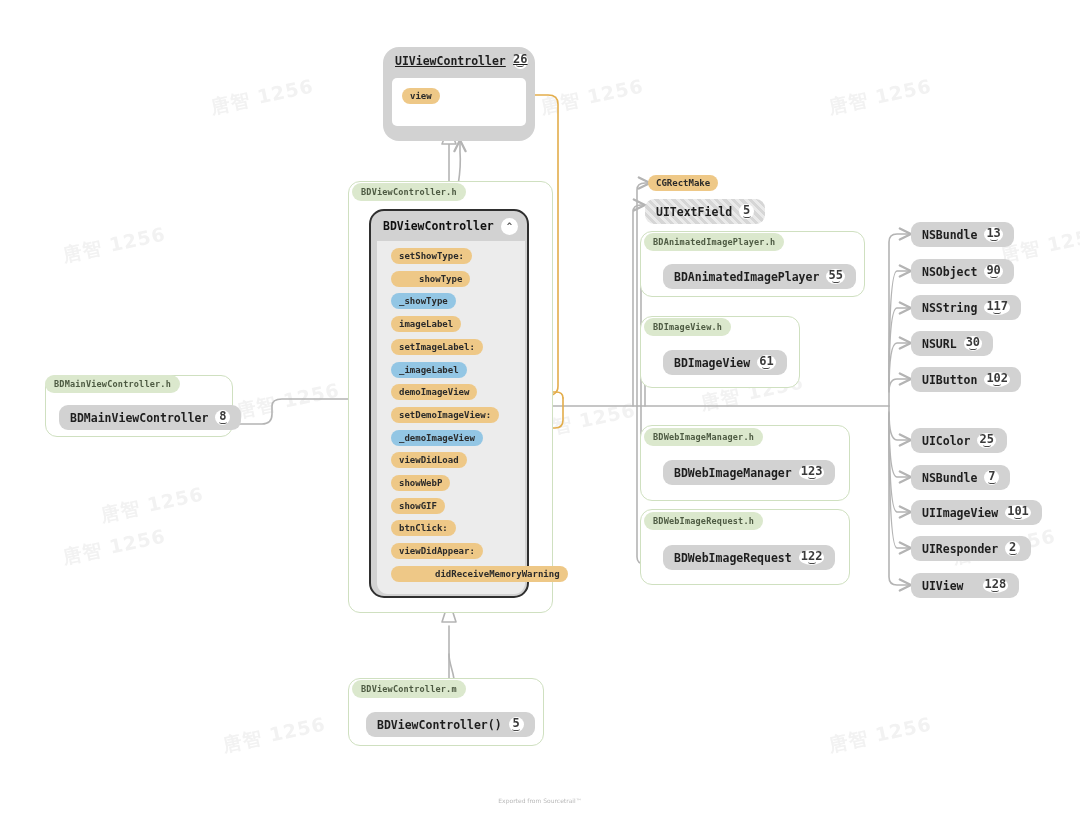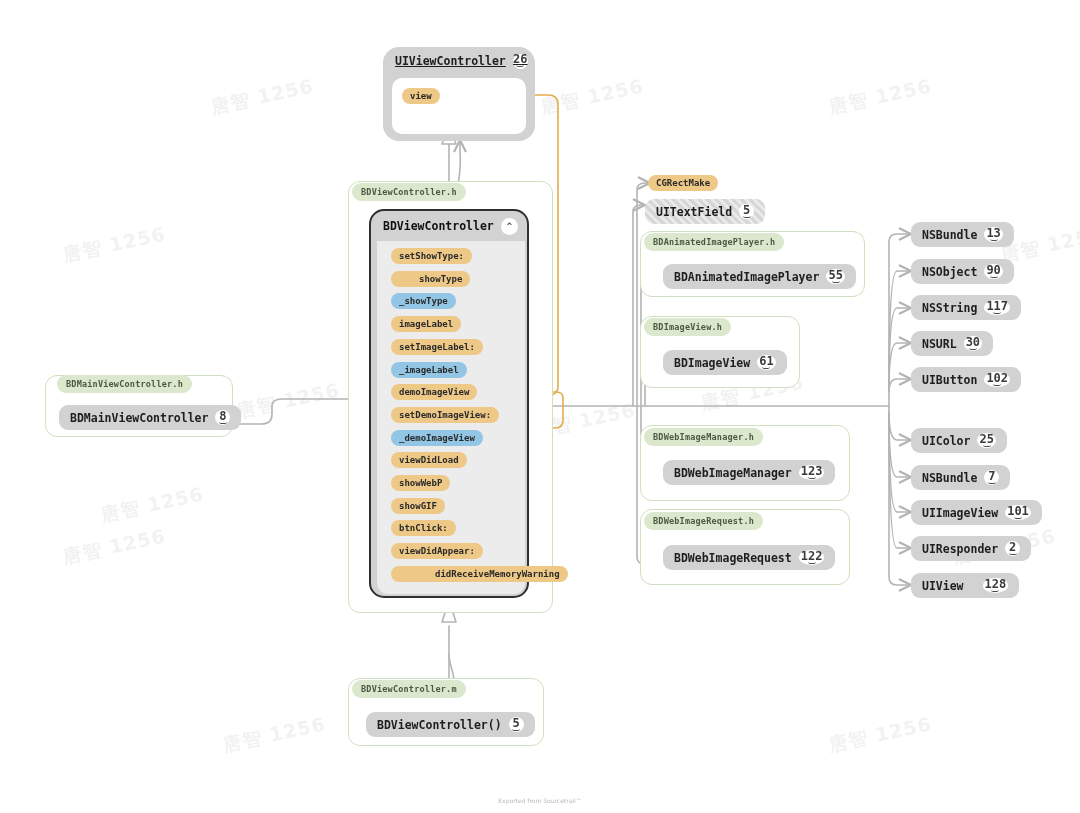--- a/index.html
+++ b/index.html
@@ -186,27 +186,27 @@
   </svg>
 
   <div class="node" style="left:383px;top:47px;width:152px;height:94px;border-radius:16px;
               align-items:flex-start;padding:0;background:#d2d2d2;display:block;text-decoration:underline;">
     <div style="display:flex;align-items:center;gap:7px;height:28px;padding:0 12px;">
       <span>UIViewController</span>
       <span class="badge">
           <span>26</span>
         </span>
     </div>
-    <div style="position:absolute;left:9px;top:31px;width:134px;height:56px;background:#fff;border-radius:10px;">
+    <div style="position:absolute;left:9px;top:31px;width:134px;height:48px;background:#fff;border-radius:5px;">
       <div class="pill-fn" style="left:10px;top:10px;">view</div>
     </div>
   </div>
 
   <div class="filebox" style="left:45px;top:375px;width:188px;height:62px;"></div>
-  <div class="filetag" style="left:45px;top:375px;margin-left:12px;">BDMainViewController.h</div>
+  <div class="filetag" style="left:45px;top:375px;">BDMainViewController.h</div>
   <div class="node" style="left:59px;top:405px;">
     <span>BDMainViewController</span>
     <span class="badge">
         <span>8</span>
       </span>
   </div>
 
   <div class="filebox" style="left:348px;top:181px;width:205px;height:432px;"></div>
   <div class="filetag" style="left:352px;top:183px;">BDViewController.h</div>
 

